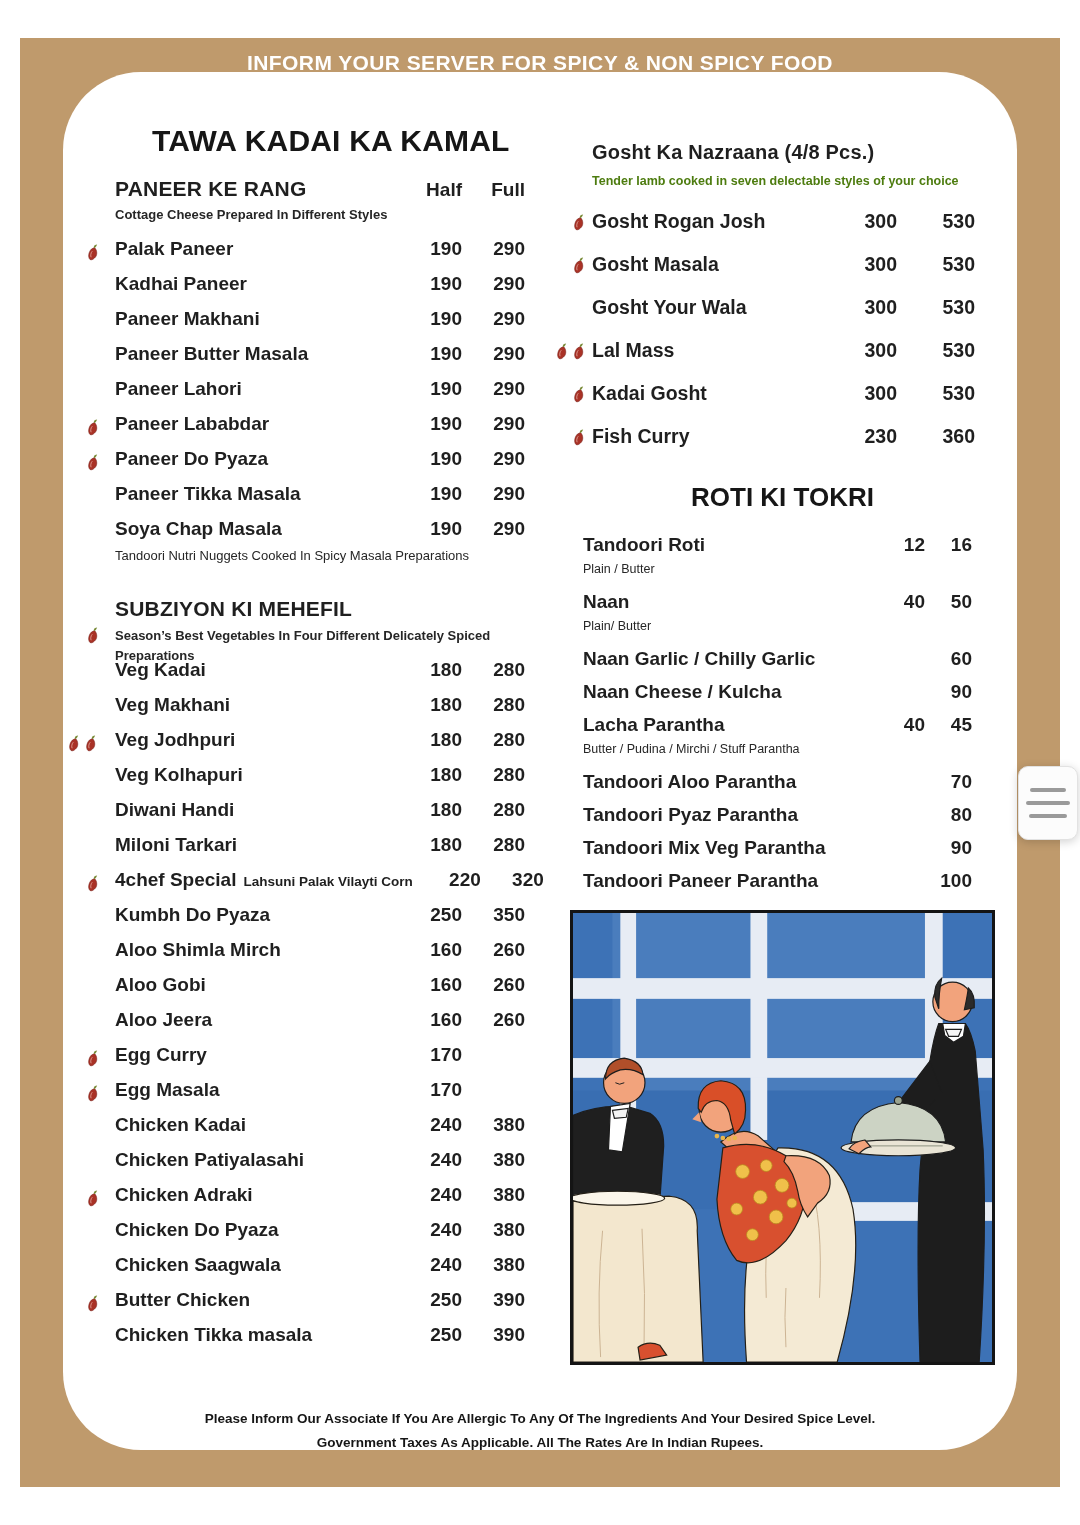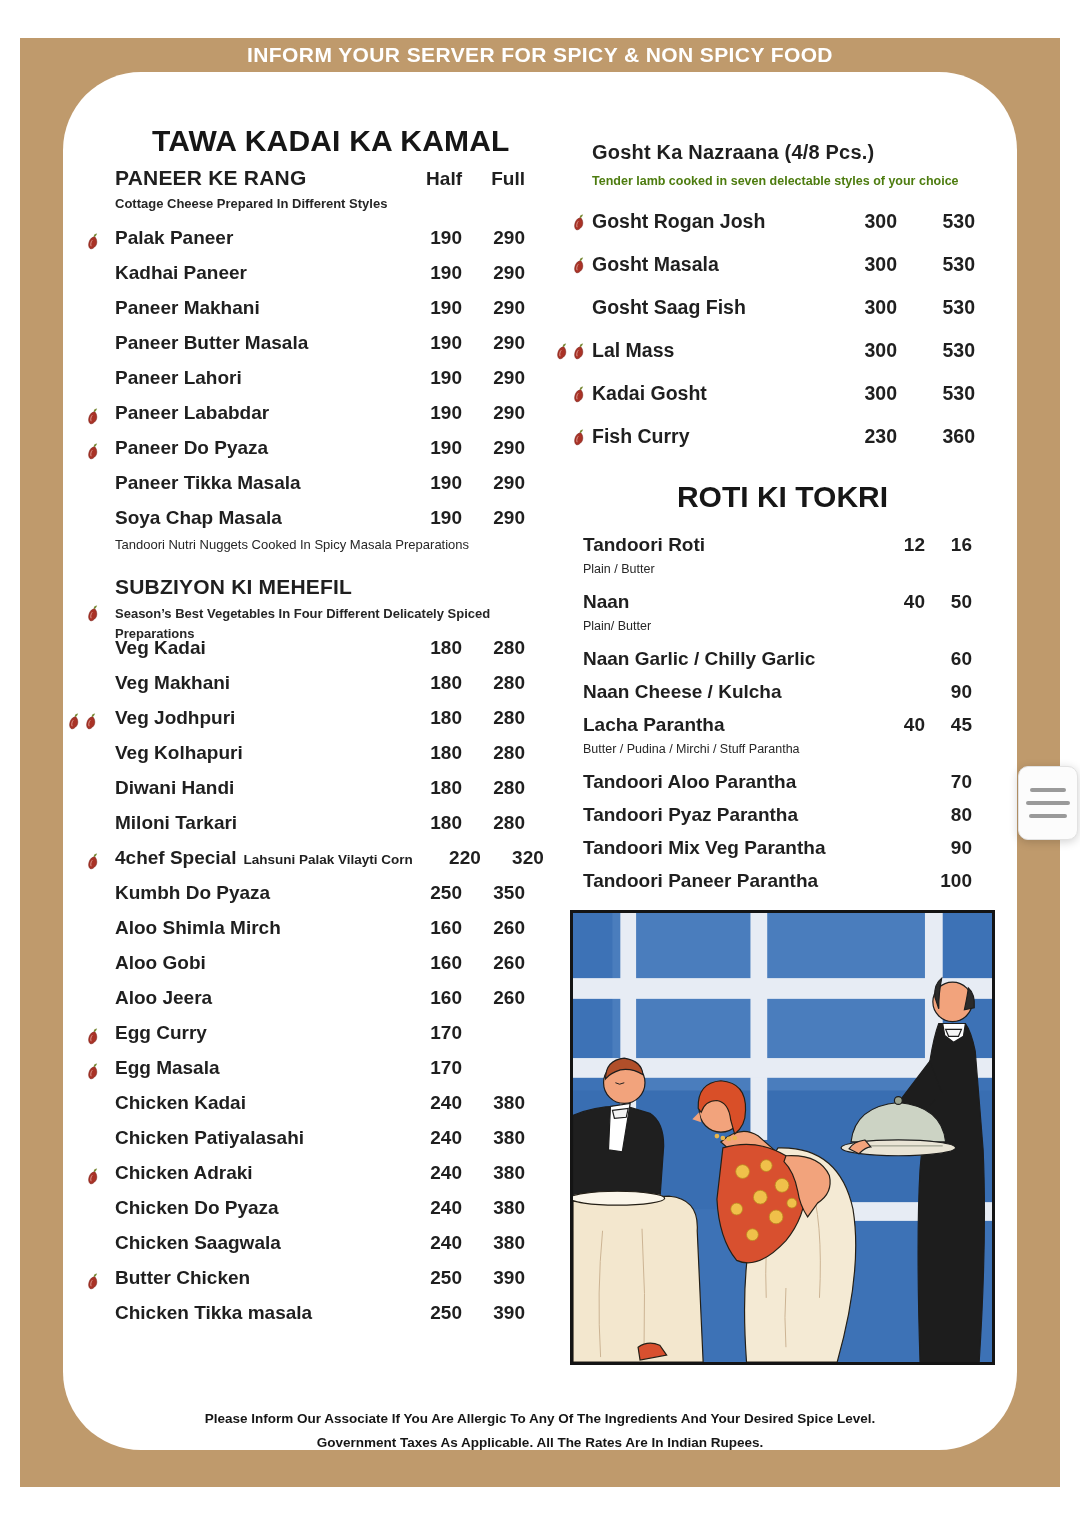--- a/index.html
+++ b/index.html
@@ -9,28 +9,28 @@
     --chili-stem:#7a8c3a;
   }
   *{margin:0;padding:0;box-sizing:border-box;}
   body{width:1080px;height:1525px;background:#ffffff;overflow:hidden;
        font-family:"Liberation Sans",sans-serif;color:var(--text-color);}
   .canvas{position:relative;width:1080px;height:1525px;}
 
   
   .frame{position:absolute;left:20px;top:38px;width:1040px;height:1449px;background:var(--frame-color);}
   .inner{position:absolute;left:43px;right:43px;top:34px;bottom:37px;background:#ffffff;border-radius:78px;}
-  .banner{position:absolute;left:0;right:0;top:0;height:22px;line-height:34px;text-align:center;
+  .banner{position:absolute;left:0;right:0;top:8px;height:22px;line-height:34px;text-align:center;
           color:#ffffff;font-size:21px;font-weight:700;letter-spacing:.4px;}
 
   .title{position:absolute;left:152px;top:92px;font-size:30px;font-weight:800;letter-spacing:.2px;color:#161616;margin-top:32px;}
 
   
   #left-col{position:absolute;left:115px;top:158px;width:410px;}
-  .sec-head{position:relative;display:grid;grid-template-columns:1fr 68px 63px;align-items:end;}
+  .sec-head{position:relative;display:grid;grid-template-columns:1fr 68px 63px;align-items:end;margin-top:11px;}
   .sec-head.first{height:36px;padding-bottom:4px;}
   .sec-head.later{height:42px;padding-bottom:5px;}
   .sec-title{font-size:21px;font-weight:800;letter-spacing:.2px;}
   .col-lab{font-size:19px;font-weight:700;text-align:right;}
   .sec-desc{position:relative;height:26px;font-size:13px;font-weight:700;line-height:20px;color:#262626;}
   .mrow{position:relative;display:grid;grid-template-columns:1fr 68px 63px;align-items:center;height:35px;}
   .iname{font-size:19px;font-weight:700;white-space:nowrap;}
   .isuffix{font-size:13.5px;font-weight:700;margin-left:7px;}
   .ph,.pf{font-size:19px;font-weight:700;text-align:right;}
   .note{height:27px;font-size:13px;font-weight:400;line-height:20px;color:#262626;}
@@ -46,21 +46,21 @@
   .chili{width:15px;height:18px;display:inline-block;}
 
   
   #gosht-col{position:absolute;left:592px;top:141px;width:383px;}
   .g-title{font-size:20px;font-weight:700;letter-spacing:.2px;}
   .g-desc{margin-top:10px;height:26px;font-size:12.5px;font-weight:700;color:#4d7c0f;}
   #gosht-col .mrow{grid-template-columns:1fr 70px 78px;height:43px;}
   #gosht-col .iname,#gosht-col .ph,#gosht-col .pf{font-size:19.5px;}
 
   .roti-title{position:absolute;left:570px;top:476px;width:425px;height:42px;line-height:42px;
-              text-align:center;font-size:30px;font-weight:800;color:#161616;}
+              text-align:center;font-size:26px;font-weight:800;color:#161616;}
   #roti-col{position:absolute;left:583px;top:528px;width:389px;}
   #roti-col .mrow{grid-template-columns:1fr 52px 47px;height:33px;}
   .rsub{height:24px;font-size:12.5px;font-weight:400;line-height:16px;color:#262626;}
 
   
   .illus{position:absolute;left:570px;top:910px;width:425px;height:455px;border:3px solid #141414;background:#3d72b6;}
   .illus svg{display:block;width:100%;height:100%;}
 
   
   .footer{position:absolute;left:0;right:0;top:1407px;text-align:center;font-size:13.5px;font-weight:700;line-height:24px;color:#161616;}
@@ -341,21 +341,21 @@
                 <path d="M4 22 C1 19 2 12 6 8 L10 6 C14 10 14 17 10 20 C8 22 6 23 4 22 Z" fill="#a93226" stroke="#7c241c" stroke-width="0.8"></path>
                 <path d="M9 6 C9 3 11 2 13.5 2 C12.5 4 12.5 5 10.5 6.5 Z" fill="#7a8c3a"></path>
                 <path d="M5.5 19 C4.5 17 5 13 7 11" stroke="#e8b8ae" stroke-width="1" fill="none"></path>
               </svg></span>
           </span>
           <span class="iname">Gosht Masala</span>
           <span class="ph">300</span>
           <span class="pf">530</span>
         </div>
         <div class="mrow">
-          <span class="iname">Gosht Saag Fish</span>
+          <span class="iname">Gosht Your Wala</span>
           <span class="ph">300</span>
           <span class="pf">530</span>
         </div>
         <div class="mrow">
           <span class="chz gosht two">
             <span class="chili"><svg viewBox="0 0 20 24" width="15" height="18">
                 <path d="M4 22 C1 19 2 12 6 8 L10 6 C14 10 14 17 10 20 C8 22 6 23 4 22 Z" fill="#a93226" stroke="#7c241c" stroke-width="0.8"></path>
                 <path d="M9 6 C9 3 11 2 13.5 2 C12.5 4 12.5 5 10.5 6.5 Z" fill="#7a8c3a"></path>
                 <path d="M5.5 19 C4.5 17 5 13 7 11" stroke="#e8b8ae" stroke-width="1" fill="none"></path>
               </svg></span>

